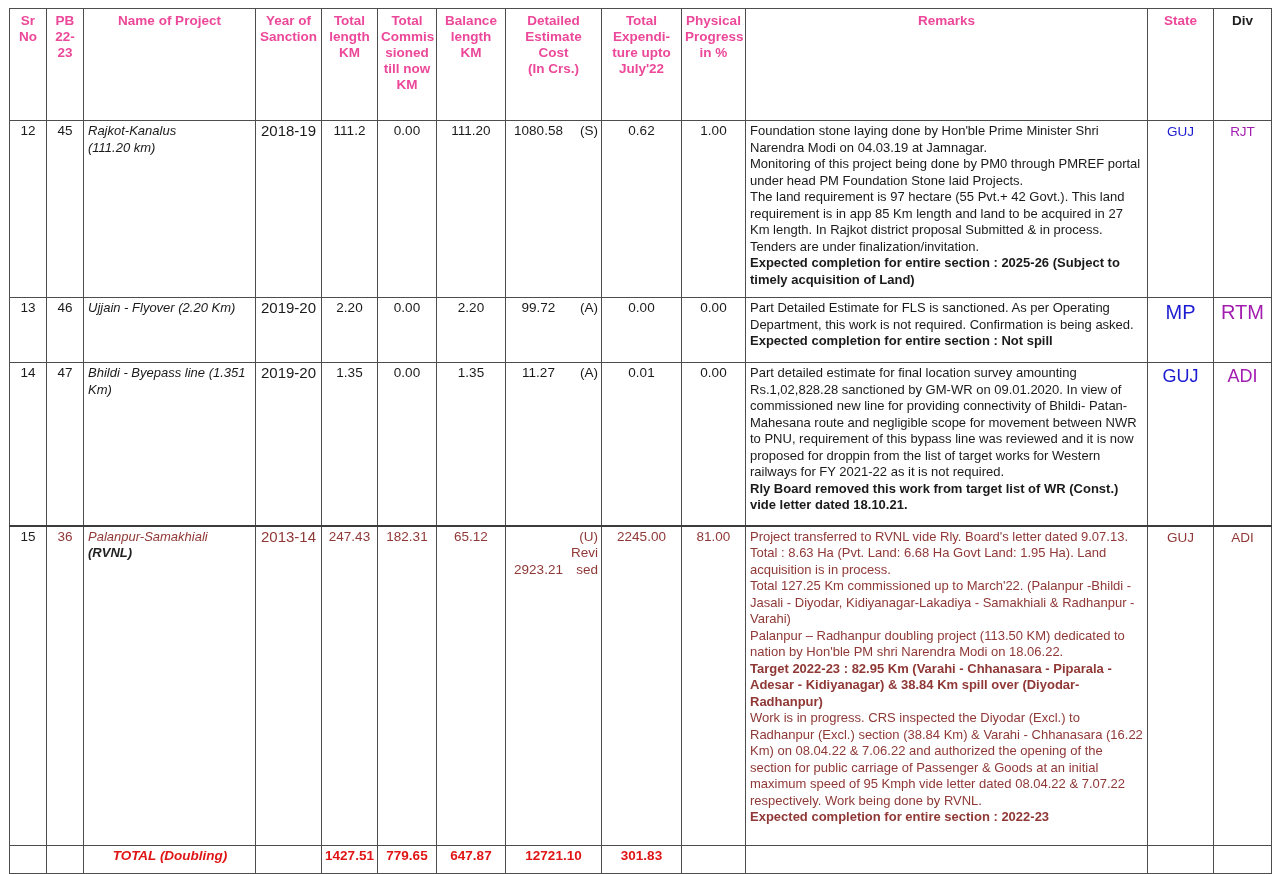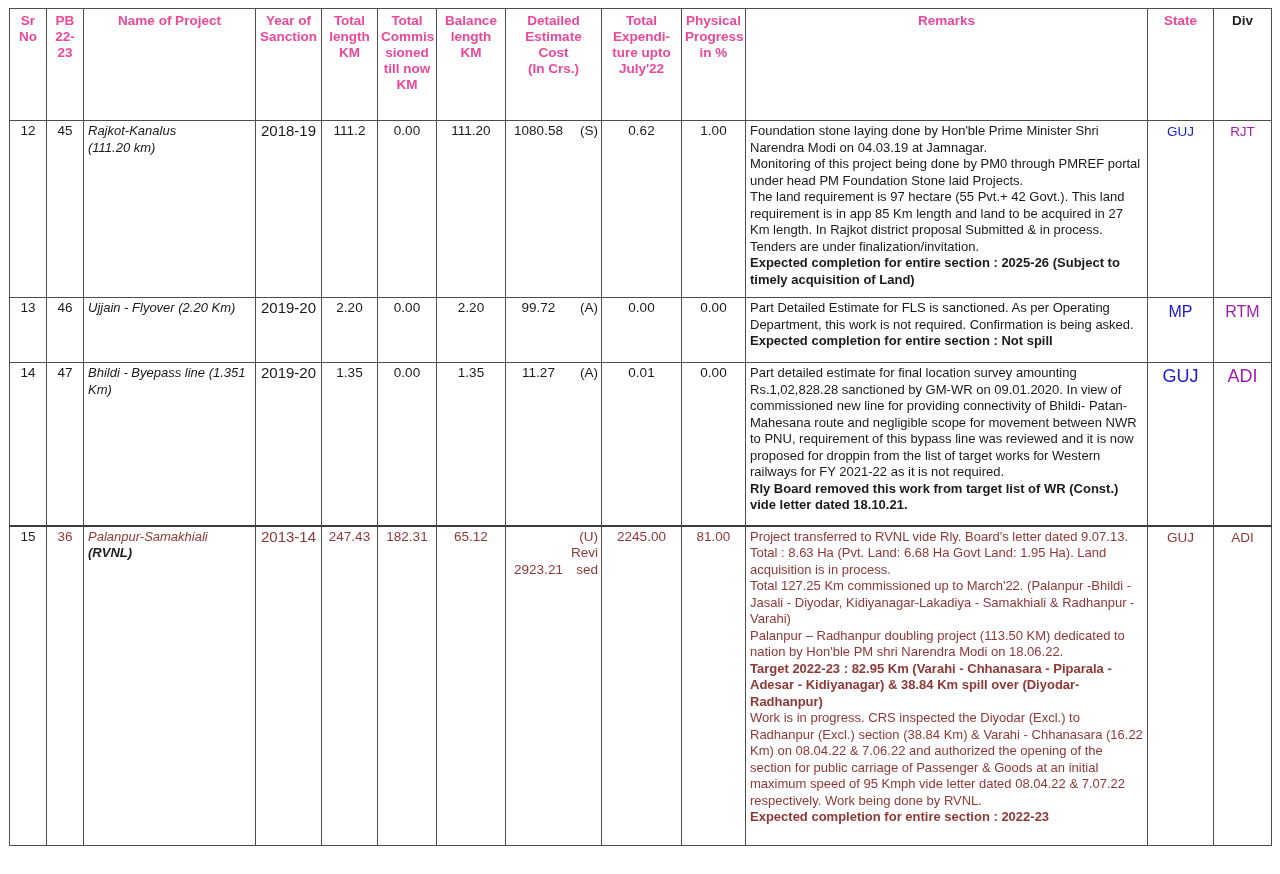--- a/index.html
+++ b/index.html
@@ -18,21 +18,21 @@
   .ev{flex:1;text-align:center;font-size:13.5px;}
   .ec{width:30px;text-align:right;font-size:13.5px;word-break:break-all;}
   .c-remarks{padding:2px 4px;}
   .rwrap{overflow:hidden;}
   .rwrap div{margin:0;}
   .b{font-weight:bold;}
   .dark{color:#1f1f1f;}
   .c-state{text-align:center;color:#1b1bd2;font-size:13.5px;padding-top:3px;}
   .c-div{text-align:center;color:#a21caf;font-size:13.5px;padding-top:3px;}
   .c-state.lg,.c-div.lg{font-size:18px;line-height:20px;}
-  .c-state.xl,.c-div.xl{font-size:16px;line-height:22px;}
+  .c-state.xl,.c-div.xl{font-size:20px;line-height:22px;}
   tr.maroon td{color:#8f3836;}
   tr.maroon td.c-sr{color:#1f1f1f;}
   tr.maroon{border-top:2px solid #3c3c3c;}
   tr.maroon td{border-top:2px solid #3c3c3c;}
   tr.total td{color:#e01515;font-weight:bold;font-size:13.5px;}
   tr.total .c-name{text-align:center;}
 </style>
 </head>
 <body>
 
@@ -209,15 +209,34 @@
               <div>Total 127.25 Km commissioned up to March'22. (Palanpur -Bhildi - Jasali - Diyodar, Kidiyanagar-Lakadiya - Samakhiali &amp; Radhanpur - Varahi)</div>
               <div>Palanpur – Radhanpur doubling project (113.50 KM)  dedicated to nation by Hon'ble PM shri Narendra Modi on 18.06.22.</div>
               <div class="b">Target 2022-23 : 82.95 Km (Varahi - Chhanasara - Piparala - Adesar - Kidiyanagar)  &amp; 38.84 Km spill over (Diyodar-Radhanpur)</div>
               <div>Work is in progress. CRS inspected the Diyodar (Excl.) to Radhanpur  (Excl.) section  (38.84 Km) &amp; Varahi - Chhanasara (16.22 Km)  on 08.04.22 &amp; 7.06.22  and authorized the  opening of the section for public carriage of Passenger &amp; Goods at an initial maximum speed of 95 Kmph vide letter dated 08.04.22 &amp; 7.07.22 respectively.  Work being done by RVNL.</div>
               <div class="b">Expected completion for entire section : 2022-23</div>
             </div>
           </td>
           <td class="c-state">GUJ</td>
           <td class="c-div">ADI</td>
         </tr>
+        <tr class="total" style="height: 28px;">
+          <td class="c-sr"></td>
+          <td class="c-pb"></td>
+          <td class="c-name">TOTAL  (Doubling)</td>
+          <td class="c-year"></td>
+          <td class="c-len">1427.51</td>
+          <td class="c-comm">779.65</td>
+          <td class="c-bal">647.87</td>
+          <td class="c-est">
+            <div class="estw">
+              <span class="ev">12721.10</span>
+            </div>
+          </td>
+          <td class="c-exp">301.83</td>
+          <td class="c-prog"></td>
+          <td class="c-remarks"></td>
+          <td class="c-state"></td>
+          <td class="c-div"></td>
+        </tr>
       </tbody>
   </table>
 </div>
 
 </body></html>

